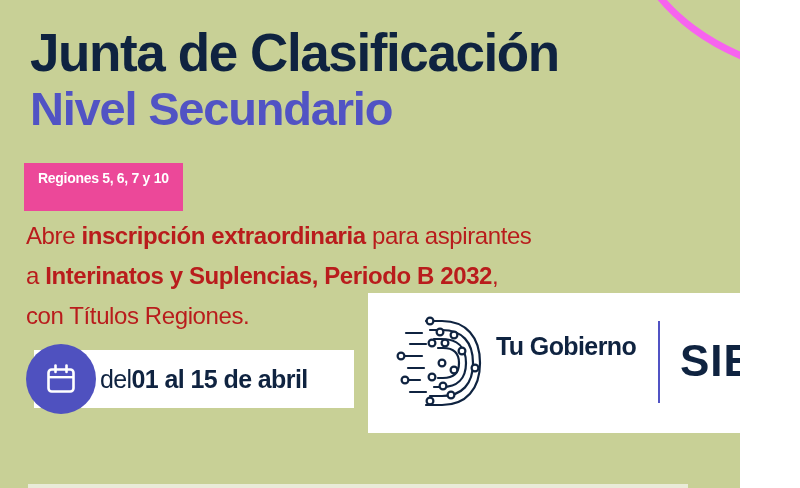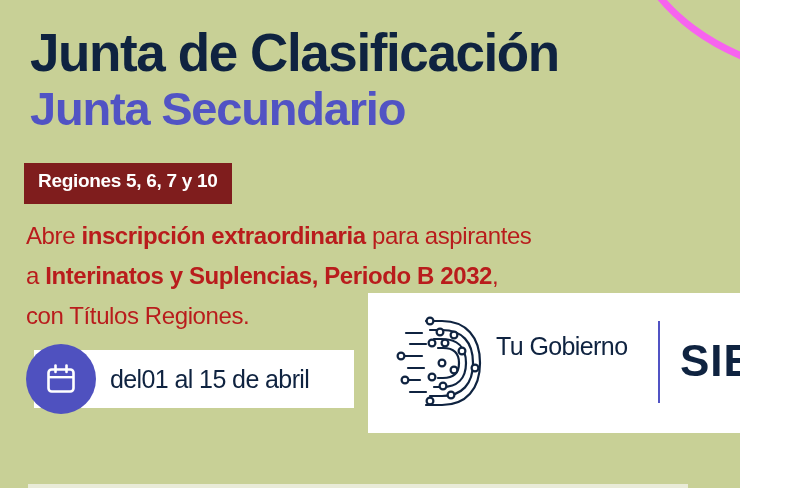--- a/index.html
+++ b/index.html
@@ -51,26 +51,26 @@
     letter-spacing: -1.2px;
     margin: 4px 0 0 0;
     white-space: nowrap;
   }
 
   
   .regions-badge {
     position: absolute;
     left: 24px;
     top: 163px;
-    background: #7f1d1d;
+    background: #ec4899;
     color: #ffffff;
-    font-size: 19px;
+    font-size: 14px;
     font-weight: 700;
     letter-spacing: -0.3px;
-    padding: 7px 14px 12px 14px;
+    padding: 7px 14px 25px 14px;
     white-space: nowrap;
   }
 
   
   .body-copy {
     position: absolute;
     left: 26px;
     top: 216px;
     width: 640px;
     color: #b91c1c;
@@ -103,31 +103,31 @@
     width: 70px;
     height: 70px;
     border-radius: 50%;
     background: #4f51bf;
     display: flex;
     align-items: center;
     justify-content: center;
   }
   .date-text {
     position: absolute;
-    left: 110px;
+    left: 100px;
     top: 350px;
     height: 58px;
     display: flex;
     align-items: center;
     color: #0f2340;
     font-size: 25px;
     letter-spacing: -0.6px;
     white-space: nowrap;
   }
-  .date-text b { font-weight: 400; }
+  .date-text b { font-weight: 700; }
 
   
   .logo-panel {
     position: absolute;
     left: 368px;
     top: 293px;
     width: 432px;
     height: 140px;
     background: #ffffff;
     display: flex;
@@ -137,21 +137,21 @@
     position: absolute;
     left: 28px;
     top: 20px;
   }
   .logo-wordmark {
     position: absolute;
     left: 128px;
     top: 40px;
     color: #0f2340;
     font-size: 25px;
-    font-weight: 400;
+    font-weight: 700;
     line-height: 27px;
     letter-spacing: -0.6px;
   }
   .logo-divider {
     position: absolute;
     left: 290px;
     top: 28px;
     width: 2px;
     height: 82px;
     background: #5153c4;
@@ -182,21 +182,21 @@
 <body>
 
 <div id="poster">
 
   <svg class="arc-layer" viewBox="0 0 800 488" xmlns="http://www.w3.org/2000/svg" aria-hidden="true">
     <path d="M 636 -40 C 660 10, 710 55, 800 74" fill="none" stroke="#f763ef" stroke-width="7" stroke-linecap="round"></path>
   </svg>
 
   <div class="headline">
     <h1 class="title-main">Junta de Clasificación</h1>
-    <h2 class="title-sub">Junta Secundario</h2>
+    <h2 class="title-sub">Nivel Secundario</h2>
   </div>
 
   <div class="regions-badge">Regiones 5, 6, 7 y 10</div>
 
   <div class="body-copy">
     <div class="line"><span>Abre </span><b>inscripción extraordinaria</b><span> para aspirantes</span></div>
     <div class="line"><span>a </span><b>Interinatos y Suplencias, Periodo B 2032</b><span>,</span></div>
     <div class="line">con Títulos Regiones.</div>
   </div>
 

